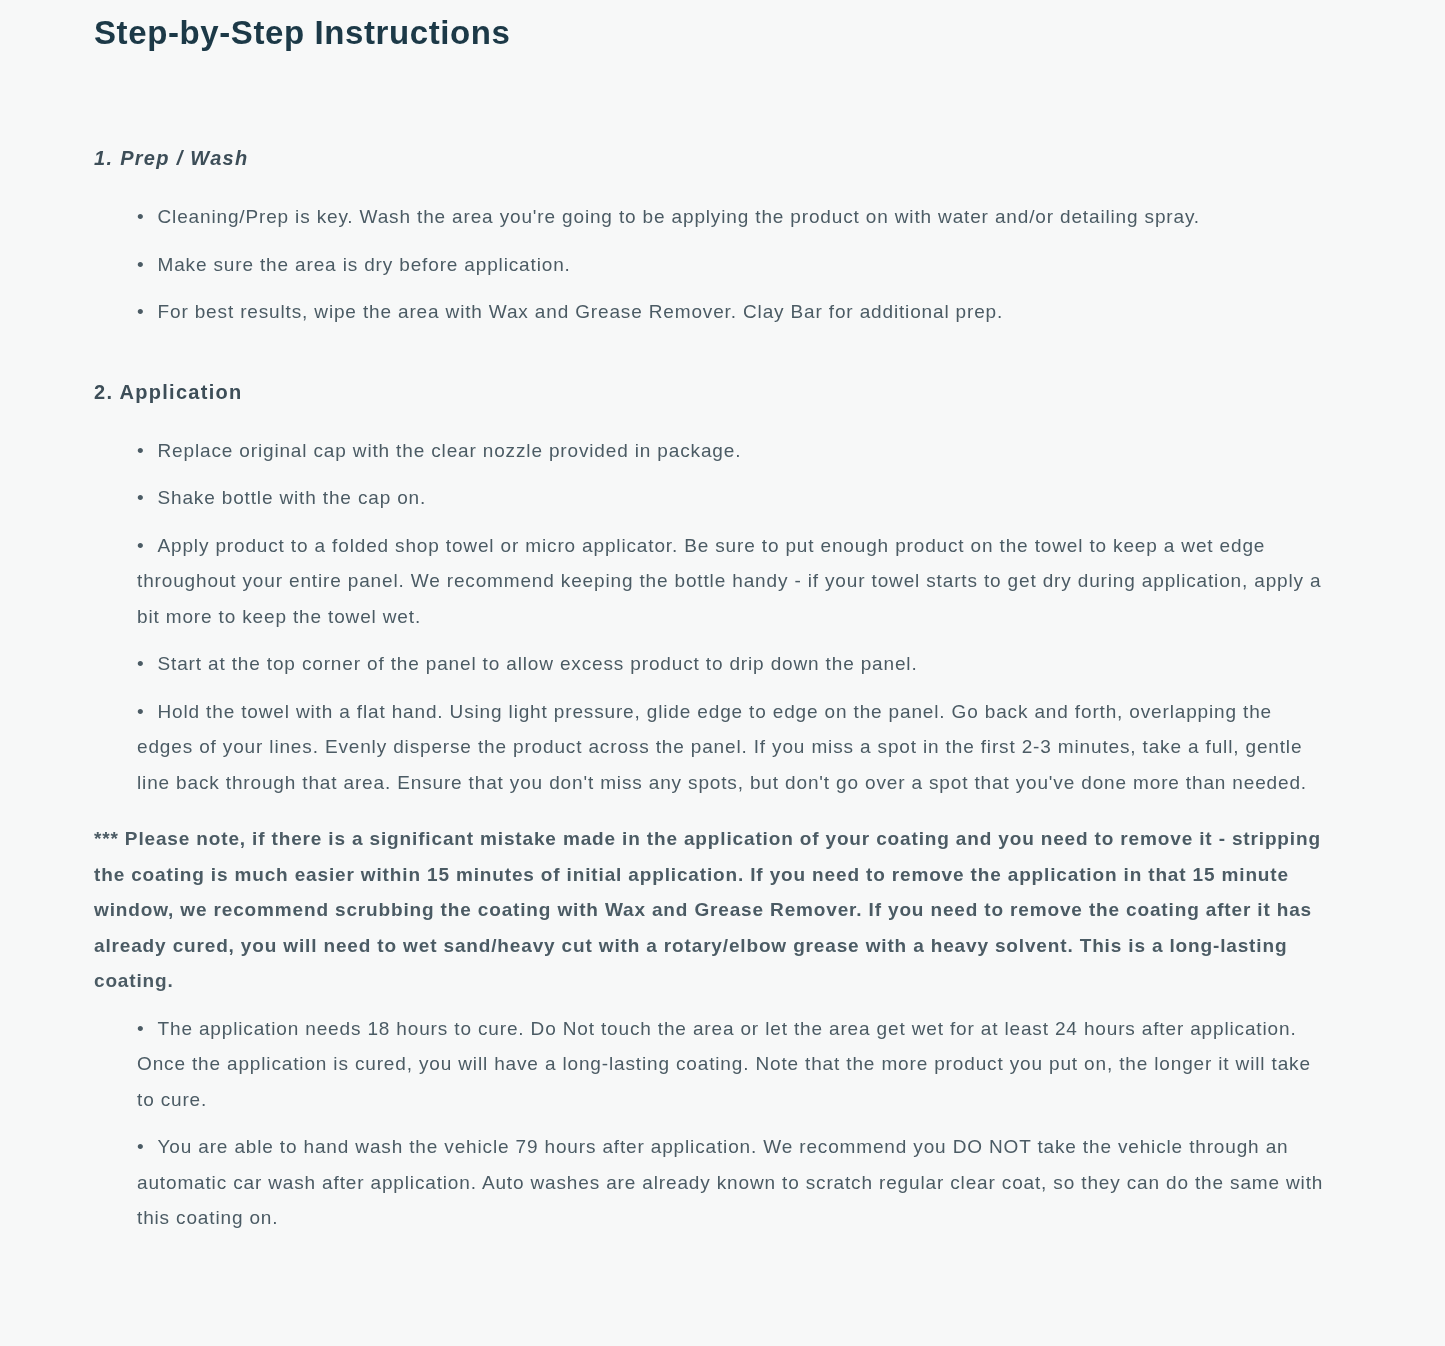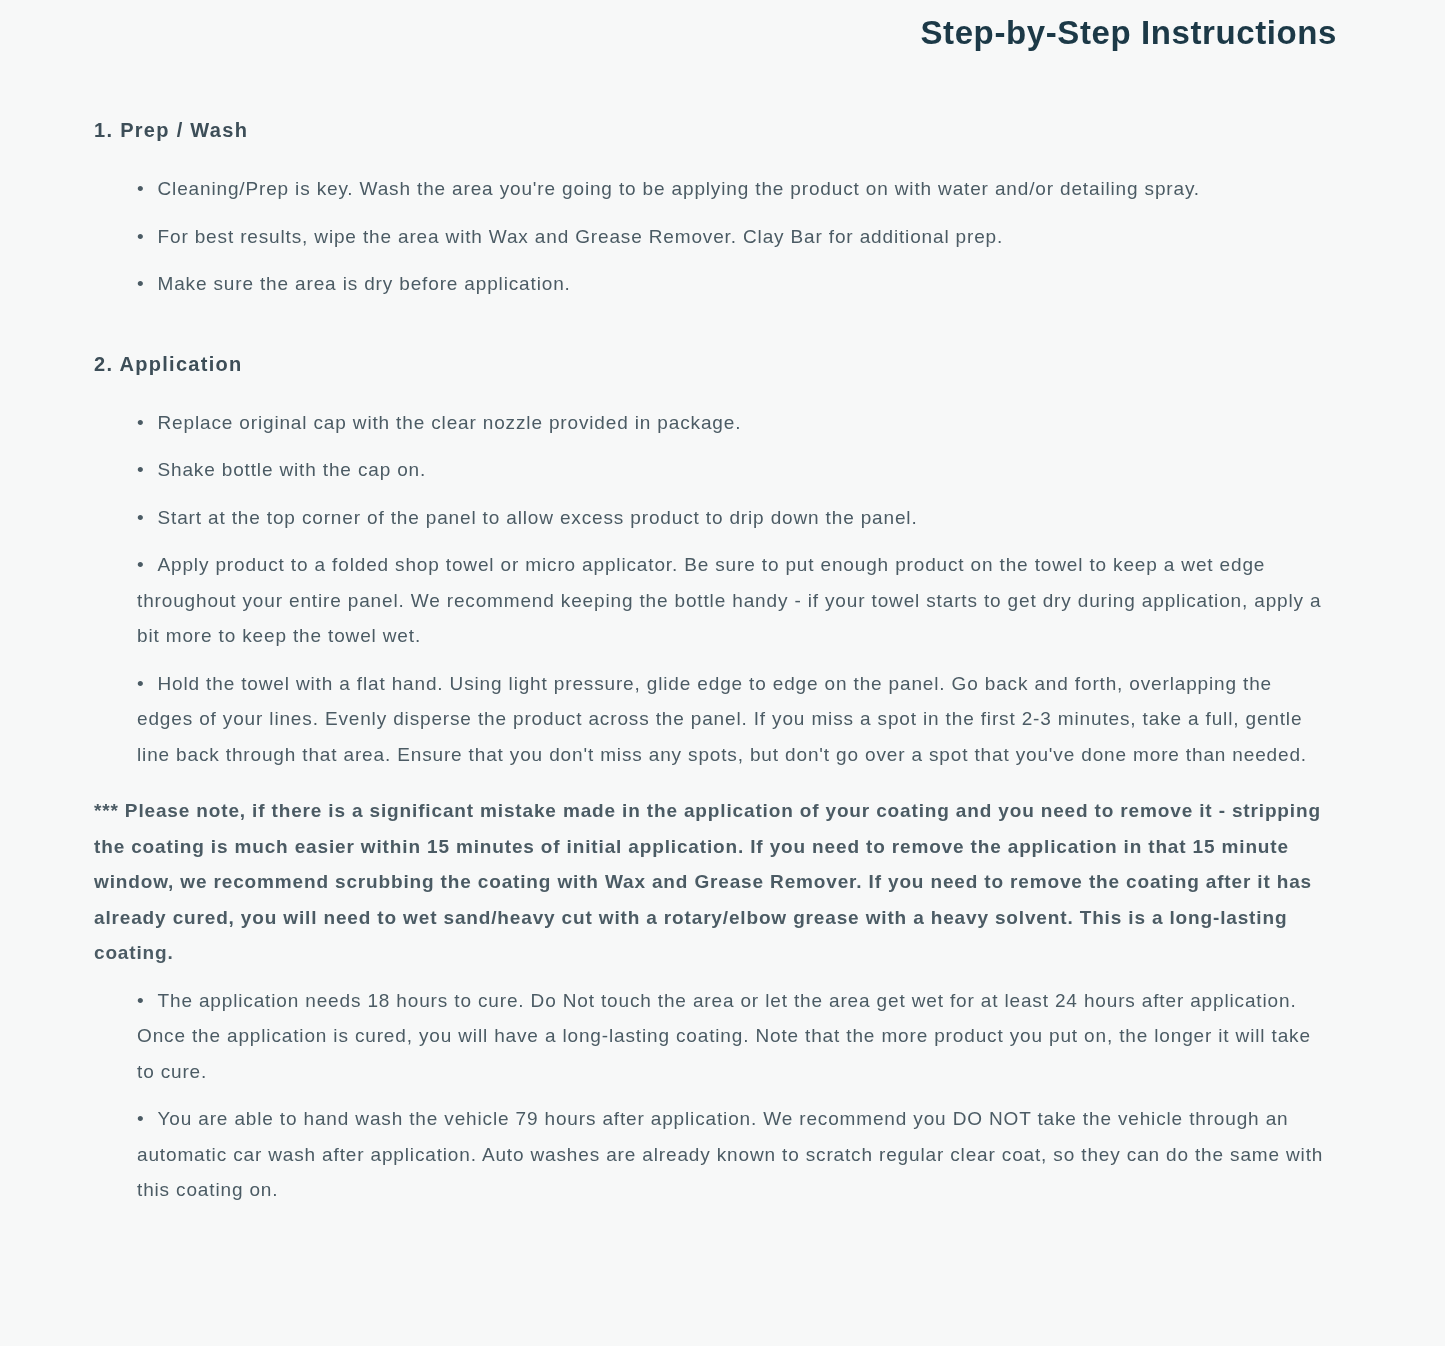--- a/index.html
+++ b/index.html
@@ -14,37 +14,38 @@
     padding: 12px 108px 40px 94px;
     background: #f7f8f8;
     font-family: "Liberation Sans", sans-serif;
     color: #4b5b64;
     font-size: 19px;
     letter-spacing: 0.85px;
     overflow: hidden;
   }
   h1.title {
     margin: 0 0 0 0;
-    text-align: right;
+    text-align: left;
     font-size: 33px;
     line-height: 42px;
     font-weight: bold;
     letter-spacing: 0.6px;
     color: #1c3947;
   }
   h2.section-heading {
     font-size: 20px;
     line-height: 28px;
     font-weight: bold;
     letter-spacing: 1.3px;
     color: #3d4e58;
     margin: 48px 0 27px 0;
   }
   section.first h2.section-heading {
-    margin-top: 62px;
+    margin-top: 90px;
+    font-style: italic;
   }
   ul.bullets {
     margin: 0;
     padding: 0 0 0 31px;
     list-style: none;
   }
   ul.bullets li {
     line-height: 35.5px;
     margin: 12px;
   }
@@ -64,32 +65,32 @@
 <body>
 
 <div class="page">
 
   <h1 class="title">Step-by-Step Instructions</h1>
 
   <section class="first">
     <h2 class="section-heading">1. Prep / Wash</h2>
     <ul class="bullets">
       <li>Cleaning/Prep is key. Wash the area you're going to be applying the product on with water and/or detailing spray.</li>
+      <li>Make sure the area is dry before application.</li>
       <li>For best results, wipe the area with Wax and Grease Remover. Clay Bar for additional prep.</li>
-      <li>Make sure the area is dry before application.</li>
     </ul>
   </section>
 
   <section>
     <h2 class="section-heading">2. Application</h2>
     <ul class="bullets">
       <li>Replace original cap with the clear nozzle provided in package.</li>
       <li>Shake bottle with the cap on.</li>
+      <li>Apply product to a folded shop towel or micro applicator. Be sure to put enough product on the towel to keep a wet edge throughout your entire panel. We recommend keeping the bottle handy - if your towel starts to get dry during application, apply a bit more to keep the towel wet.</li>
       <li>Start at the top corner of the panel to allow excess product to drip down the panel.</li>
-      <li>Apply product to a folded shop towel or micro applicator. Be sure to put enough product on the towel to keep a wet edge throughout your entire panel. We recommend keeping the bottle handy - if your towel starts to get dry during application, apply a bit more to keep the towel wet.</li>
       <li>Hold the towel with a flat hand. Using light pressure, glide edge to edge on the panel. Go back and forth, overlapping the edges of your lines. Evenly disperse the product across the panel. If you miss a spot in the first 2-3 minutes, take a full, gentle line back through that area. Ensure that you don't miss any spots, but don't go over a spot that you've done more than needed.</li>
     </ul>
     <p class="note">*** Please note, if there is a significant mistake made in the application of your coating and you need to remove it - stripping the coating is much easier within 15 minutes of initial application. If you need to remove the application in that 15 minute window, we recommend scrubbing the coating with Wax and Grease Remover. If you need to remove the coating after it has already cured, you will need to wet sand/heavy cut with a rotary/elbow grease with a heavy solvent. This is a long-lasting coating.</p>
   </section>
 
   <section>
     <ul class="bullets">
       <li>The application needs 18 hours to cure. Do Not touch the area or let the area get wet for at least 24 hours after application. Once the application is cured, you will have a long-lasting coating. Note that the more product you put on, the longer it will take to cure.</li>
       <li>You are able to hand wash the vehicle 79 hours after application. We recommend you DO NOT take the vehicle through an automatic car wash after application. Auto washes are already known to scratch regular clear coat, so they can do the same with this coating on.</li>
     </ul>

